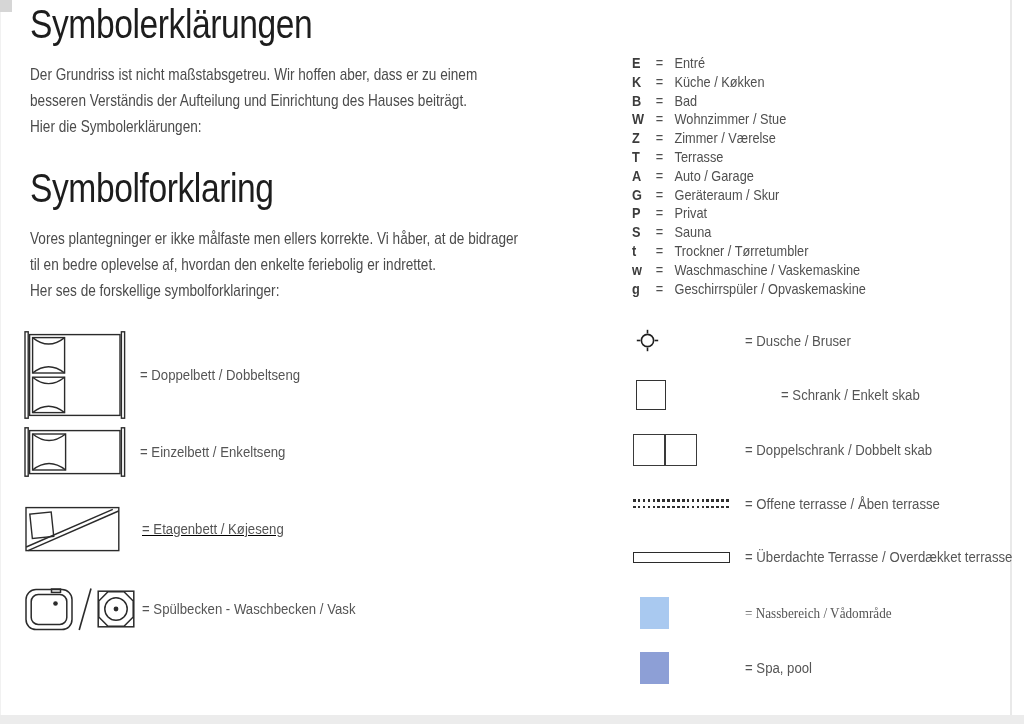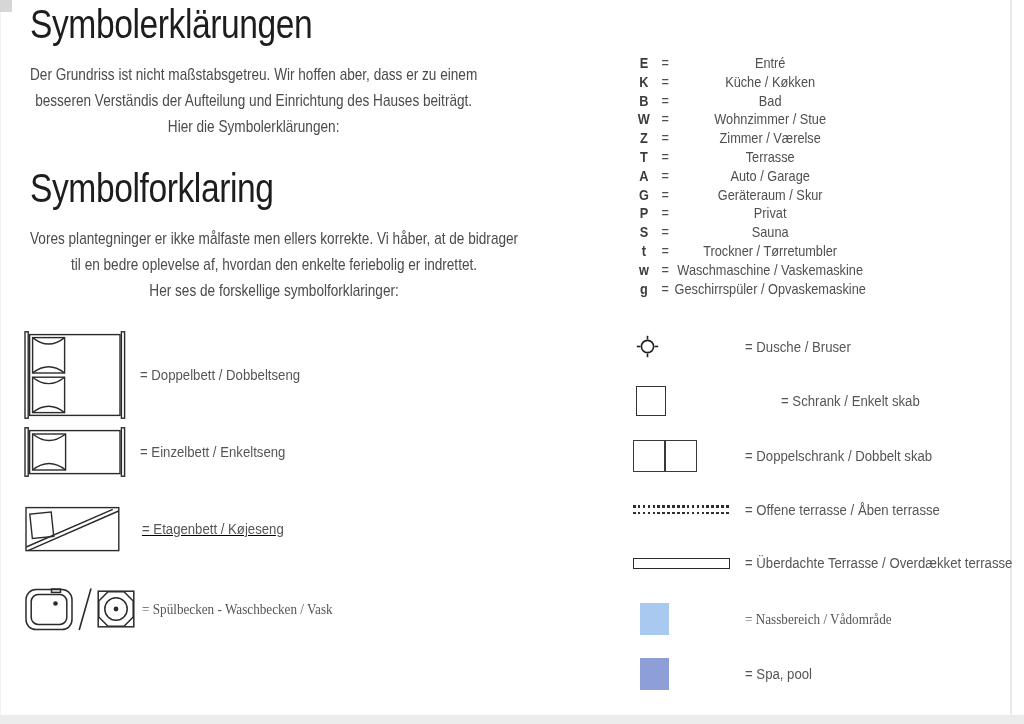--- a/index.html
+++ b/index.html
@@ -1,18 +1,18 @@
 <!DOCTYPE html>
 <html><head>
 <meta charset="utf-8">
 <style>
   html,body{margin:0;padding:0;background:#ffffff;}
   #page{
     position:relative;width:1024px;height:724px;background:#fff;
-    font-family:"Liberation Sans","DejaVu Sans",sans-serif;overflow:hidden;text-align:center;
+    font-family:"Liberation Sans","DejaVu Sans",sans-serif;overflow:hidden;
   }
   
   .corner-patch{position:absolute;left:0;top:0;width:12px;height:12px;background:#d6d6d6;}
   .bottom-band{position:absolute;left:0;top:715px;width:1024px;height:9px;background:#ececec;}
   .right-edge{position:absolute;left:1010px;top:0;width:2px;height:715px;background:#e9e9e9;}
   .left-edge{position:absolute;left:0;top:12px;width:1px;height:703px;background:#f1f1f1;}
 
   .h-title{
     position:absolute;left:30px;margin:0;font-size:40px;font-weight:500;color:#1d1d1d;
     letter-spacing:-0.5px;transform:scaleX(0.84);transform-origin:0 0;white-space:pre;
@@ -29,21 +29,21 @@
   
   #room-codes{position:absolute;left:632px;top:54px;transform:scaleX(0.85);transform-origin:0 0;}
   .code-row{display:grid;grid-template-columns:28px 22px auto;line-height:18.8px;font-size:15px;white-space:nowrap;}
   .code-letter{font-weight:bold;color:#3c3c3c;}
   .code-eq{color:#4f4f4f;}
   .code-label{color:#4f4f4f;}
 
   
   .sym-row{position:absolute;display:flex;align-items:center;}
   .sym-row.left{left:23px;}
-  .sym-row.right{left:633px;margin-top:6px;}
+  .sym-row.right{left:633px;}
   .icon-box{display:flex;align-items:center;flex:none;}
   .sym-row.left .icon-box{width:117px;}
   .sym-row.right .icon-box{width:112px;}
   .sym-label{
     font-size:15.5px;color:#555;white-space:nowrap;
     transform:scaleX(0.85);transform-origin:0 50%;
   }
   svg.ink{display:block;}
   .slash-gap{margin:0 4px;}
 
@@ -184,21 +184,21 @@
         <g transform="rotate(-6 17 19)">
             <rect x="6" y="7" width="21.5" height="24.5"></rect>
           </g>
         <path d="M3,44.6 L93.6,5"></path>
         <path d="M1.2,41 L87.8,3.4"></path>
       </svg>
     </span>
     <span class="sym-label">= Etagenbett / Køjeseng</span>
   </div>
 
-  <div class="sym-row left" style="top:584px;height:50px;font-family:Liberation Serif, serif;">
+  <div class="sym-row left" style="top:584px;height:50px;">
     <span class="icon-box" style="margin-left:2px;">
       <svg class="ink" width="48" height="43" viewBox="0 0 48 43" fill="none" stroke="#2b2b2b" stroke-width="1.5">
         <rect x="1" y="1.6" width="46" height="40" rx="10"></rect>
         <rect x="6.2" y="6.6" width="35.6" height="29.8" rx="7"></rect>
         <rect x="26.5" y="1" width="9" height="3.4"></rect>
         <circle cx="30.5" cy="15.5" r="2.3" fill="#2b2b2b" stroke="none"></circle>
       </svg>
       <svg class="ink slash-gap" width="16" height="46" viewBox="0 0 16 46">
         <line x1="2.2" y1="44" x2="14" y2="2.5" stroke="#2b2b2b" stroke-width="1.6"></line>
       </svg>

